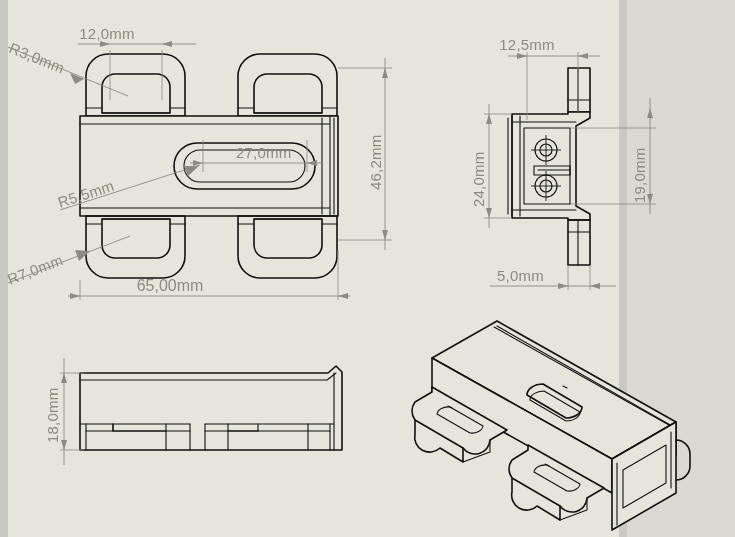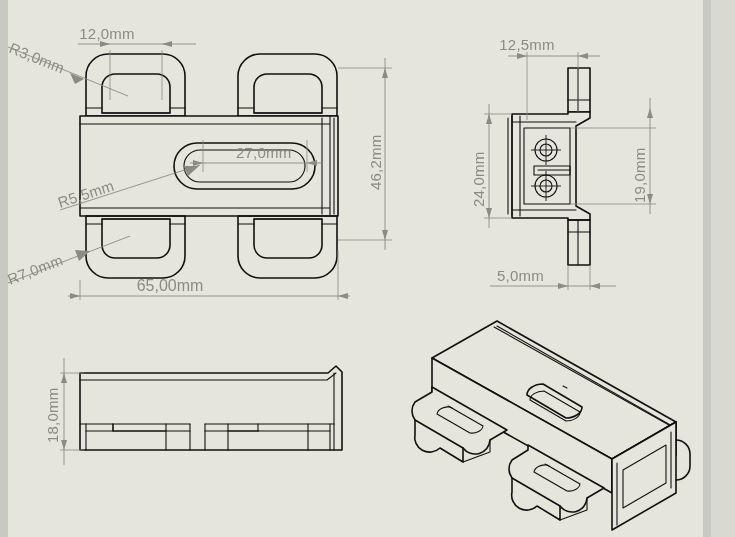--- a/index.html
+++ b/index.html
@@ -8,21 +8,21 @@
     background: #d9d9d2;
   }
   body {
     width: 735px;
     height: 537px;
     overflow: hidden;
     font-family: "Liberation Sans", sans-serif;
   }
   #cad-canvas {
     position: relative;
-    width: 711px;
+    width: 627px;
     height: 537px;
     background: #e5e5db;
   }
   .edge-band {
     position: absolute;
     top: 0;
     width: 8px;
     height: 537px;
     background: #c9c9c3;
   }

